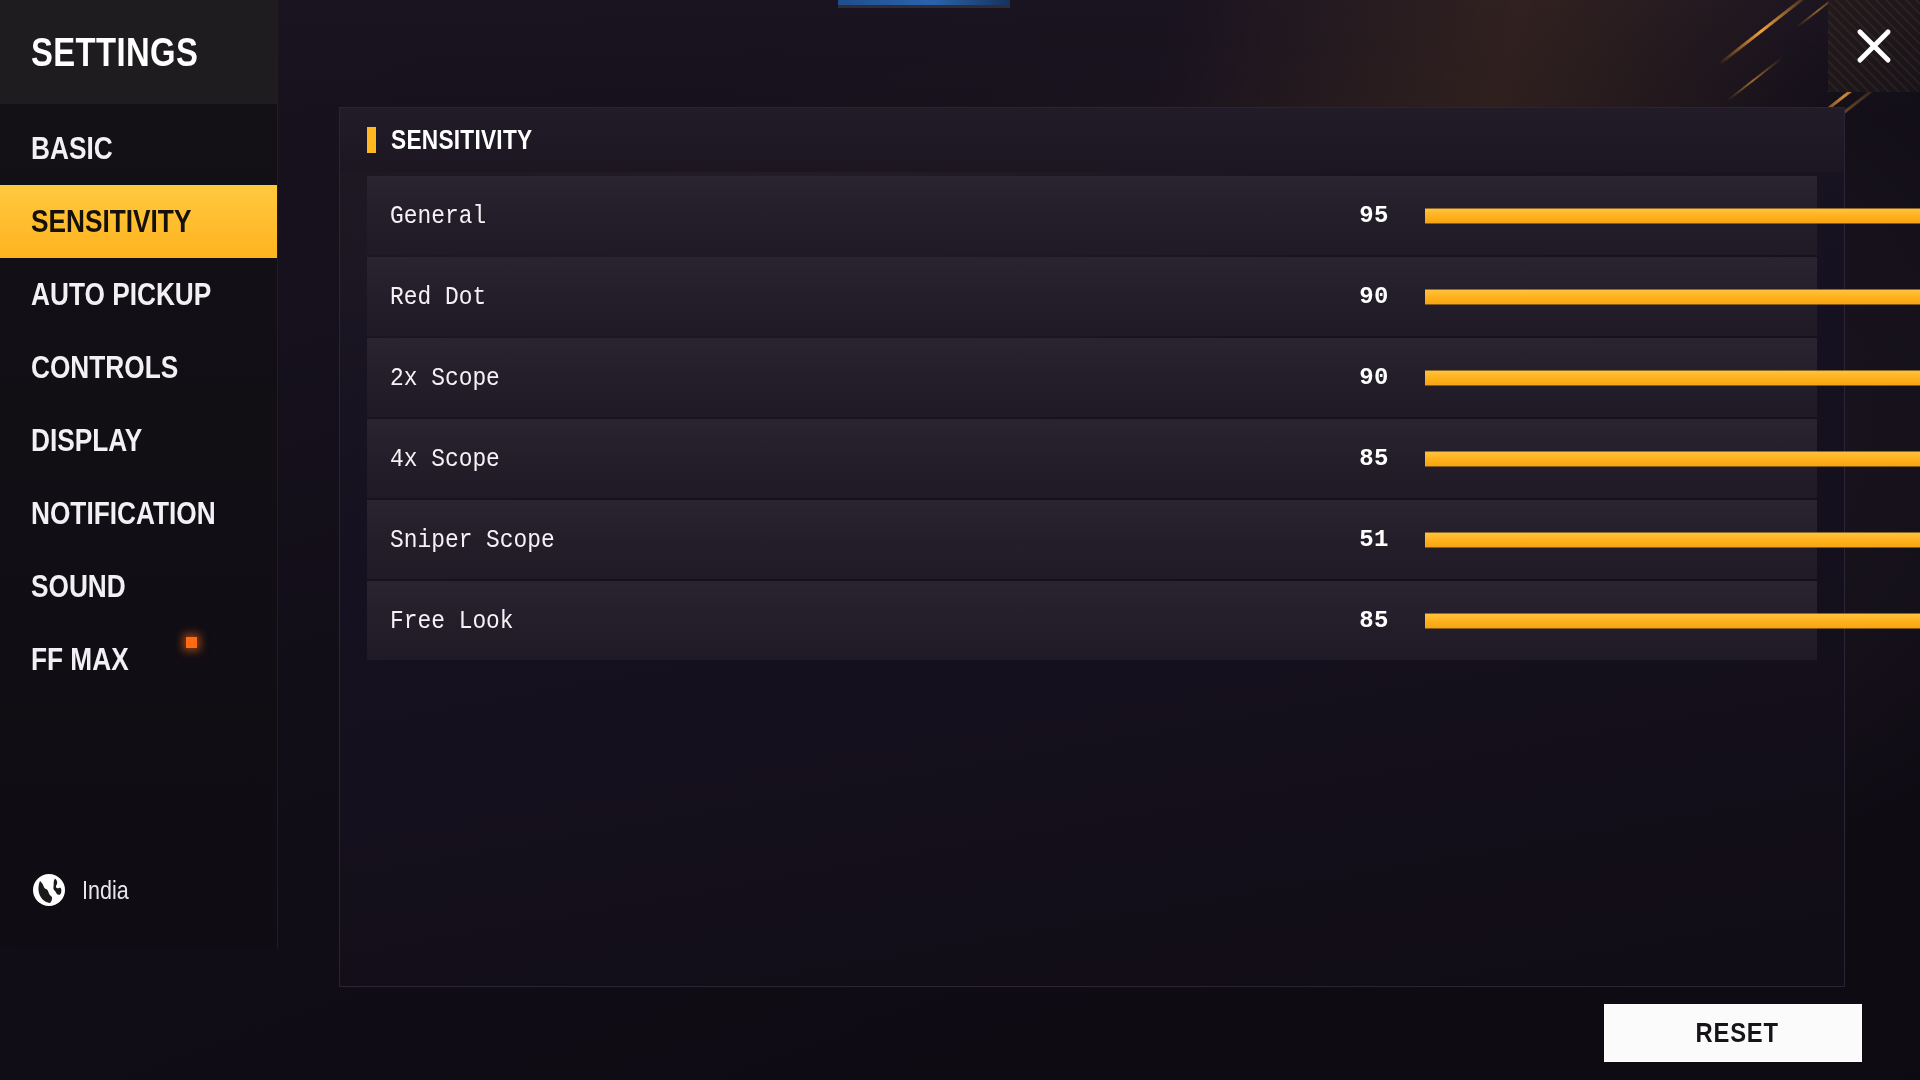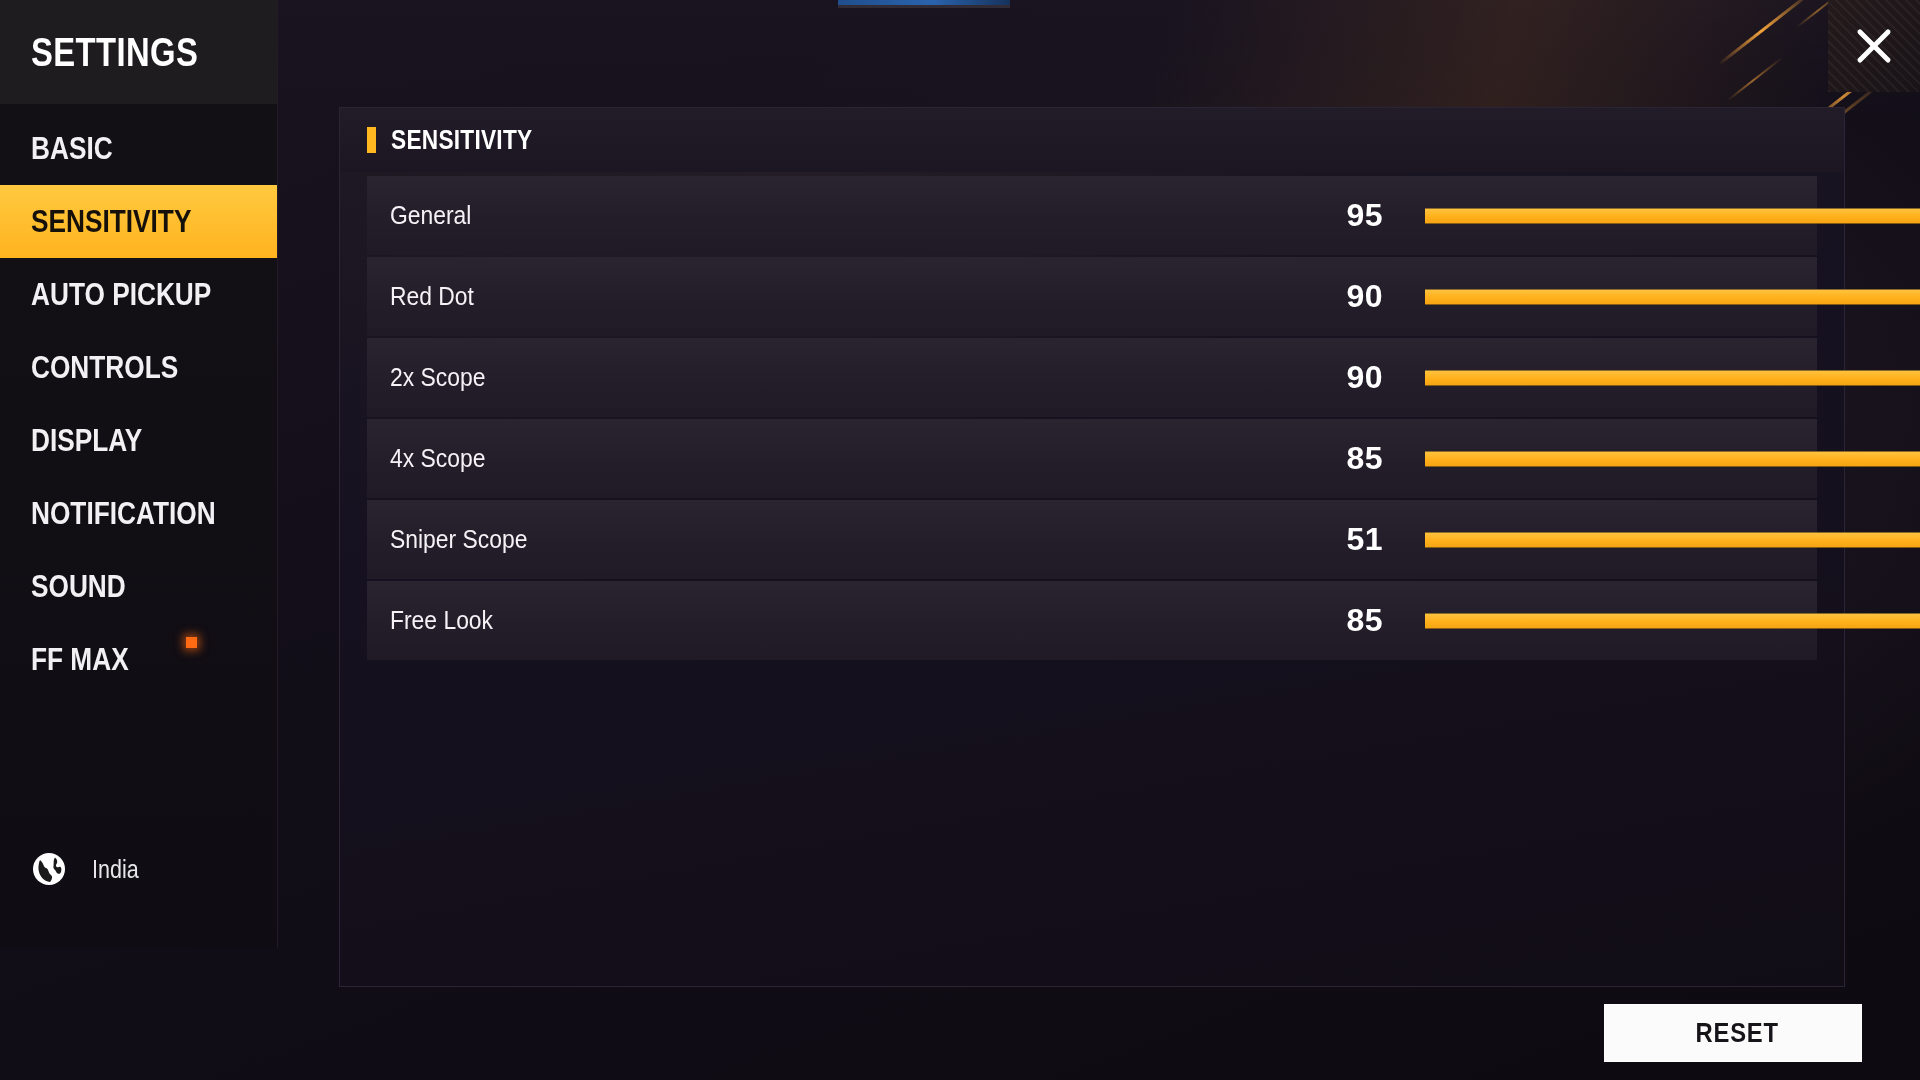--- a/index.html
+++ b/index.html
@@ -104,22 +104,22 @@
   }
   .nav-dot {
     position:absolute;
     right:80px; top:14px;
     width:11px; height:11px;
     background:#ff6a13;
     box-shadow:0 0 9px 3px rgba(255,106,19,.55);
   }
 
   .region {
-    position:absolute; left:31px; bottom:61px;
-    display:flex; align-items:center; gap:25px;
+    position:absolute; left:31px; bottom:40px;
+    display:flex; align-items:center; gap:15px;
   }
   .globe { width:36px; height:36px; display:block; }
   .region-label {
     color:#e8e6ea; font-size:25px; font-weight:500;
     transform:scaleX(0.86); transform-origin:left center;
   }
 
   
   .panel {
     position:absolute;
@@ -141,43 +141,43 @@
     width:9px; height:26px;
     background:#ffb81f;
     margin-right:15px;
   }
   .head-title {
     color:#ffffff; font-size:27px; font-weight:600;
     letter-spacing:.3px;
     transform:scaleX(0.84); transform-origin:left center;
   }
 
-  .rows { padding:4px 27px 0 27px; }
+  .rows { padding:4px 27px 0 27px;font-family:Liberation Mono, monospace; }
 
   .row {
     position:relative;
     height:79px;
     margin-bottom:2px;
     background:linear-gradient(180deg,#2a2430 0%, #241e2a 50%, #1f1a25 100%);
     display:flex; align-items:center;
   }
   .row .name {
     color:#f4f2f6;
     font-size:26px;
     font-weight:500;
     margin-left:23px;
     transform:scaleX(0.88); transform-origin:left center;
     white-space:nowrap;
   }
   .row .value {
     position:absolute;
-    left:0; width:1016px;
+    left:6px; width:1016px;
     text-align:right;
     color:#ffffff;
-    font-size:32px;
+    font-size:24px;
     font-weight:600;
     letter-spacing:.5px;
   }
 
   .slider {
     position:absolute;
     left:1058px;
     width:740px;
     height:16px;
     top:50%;

